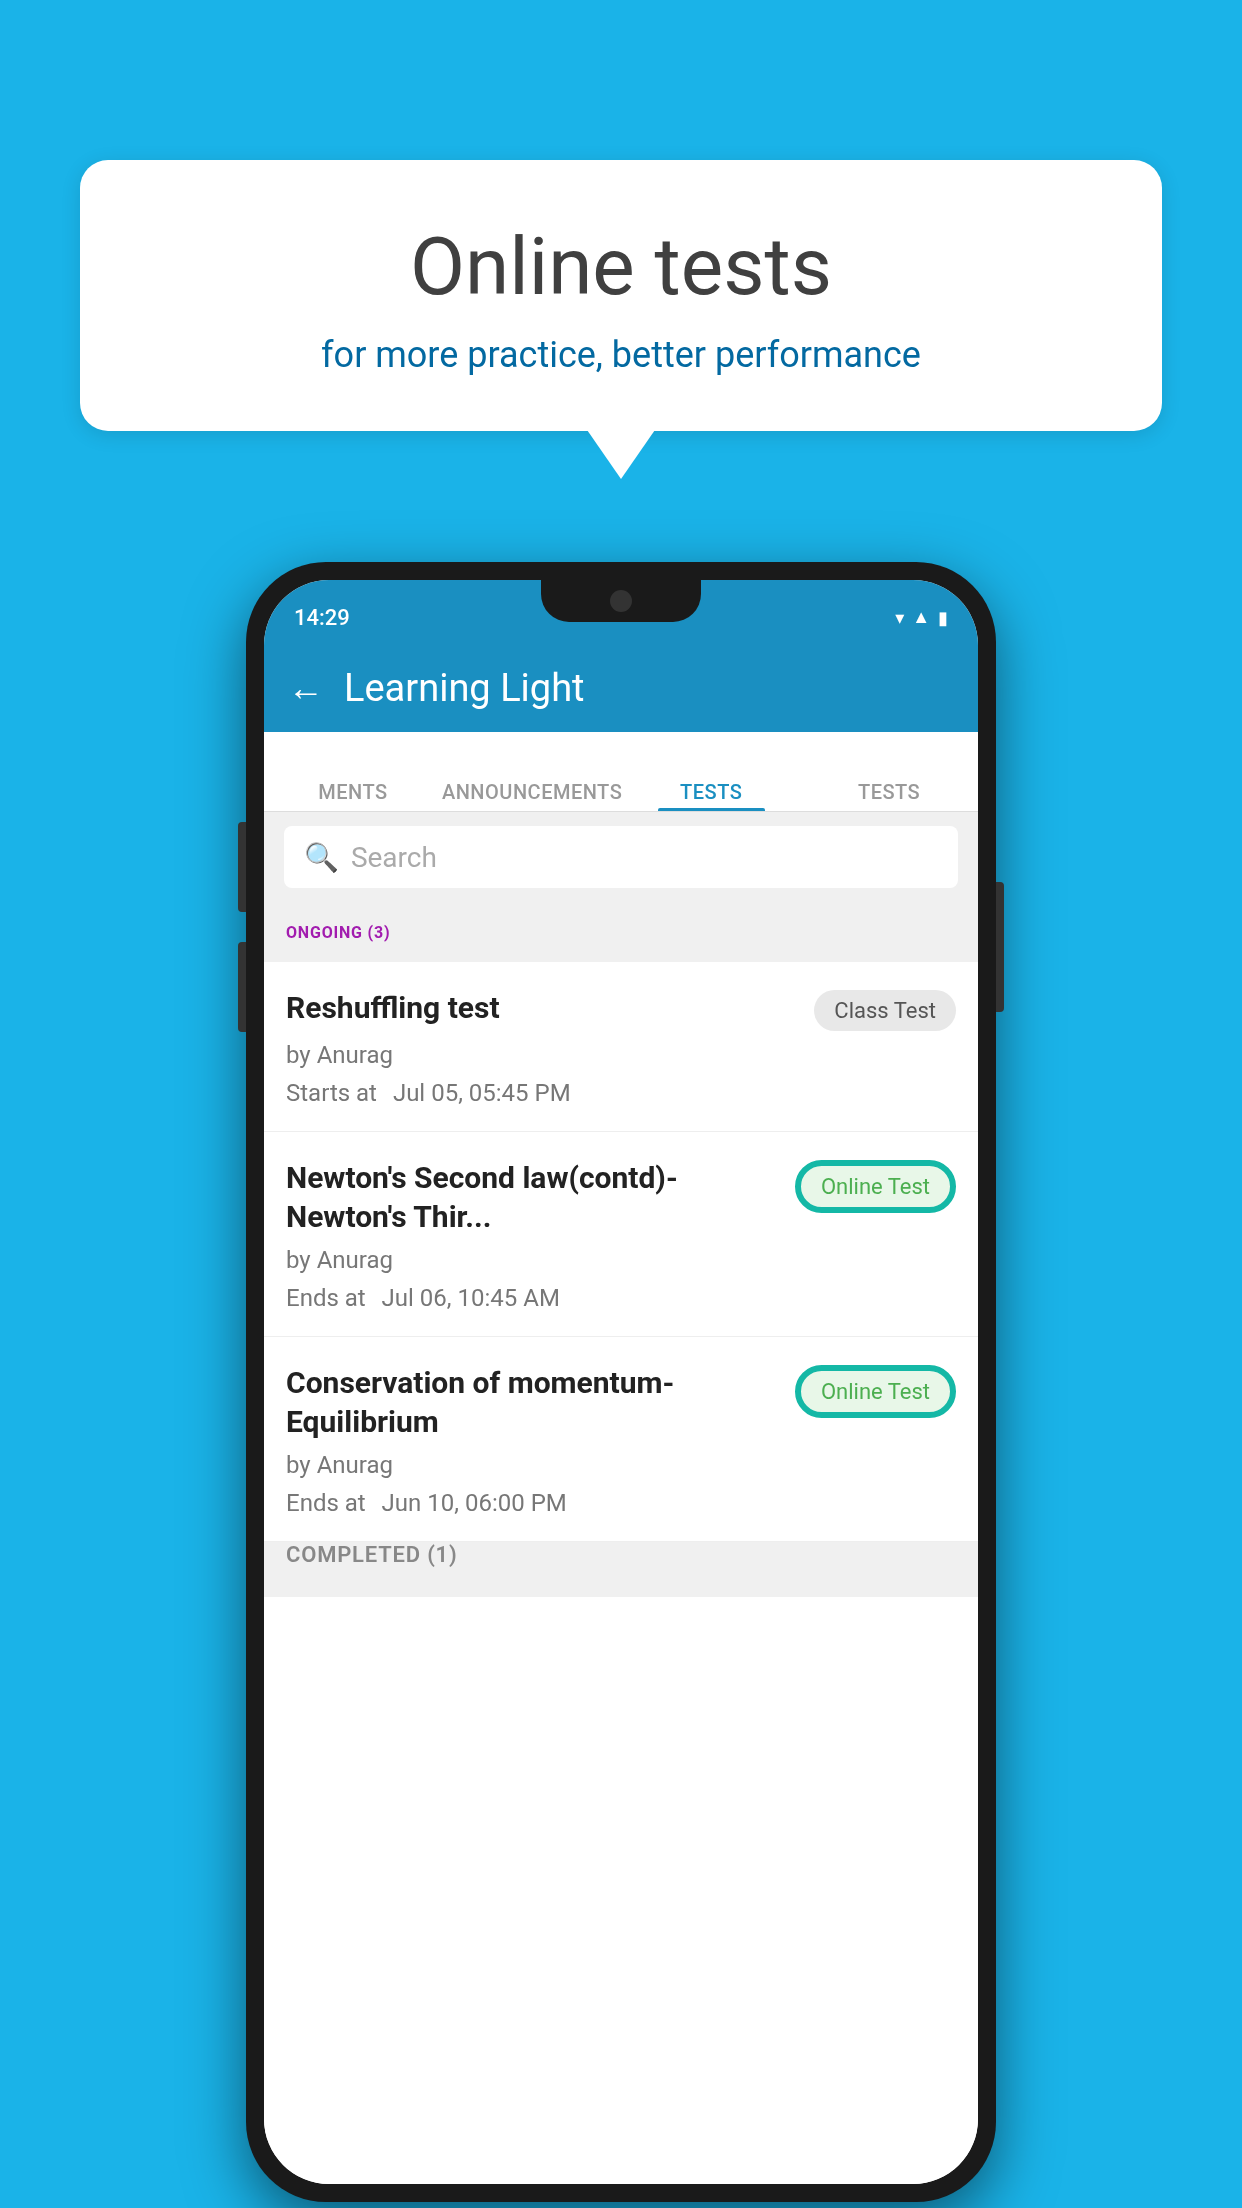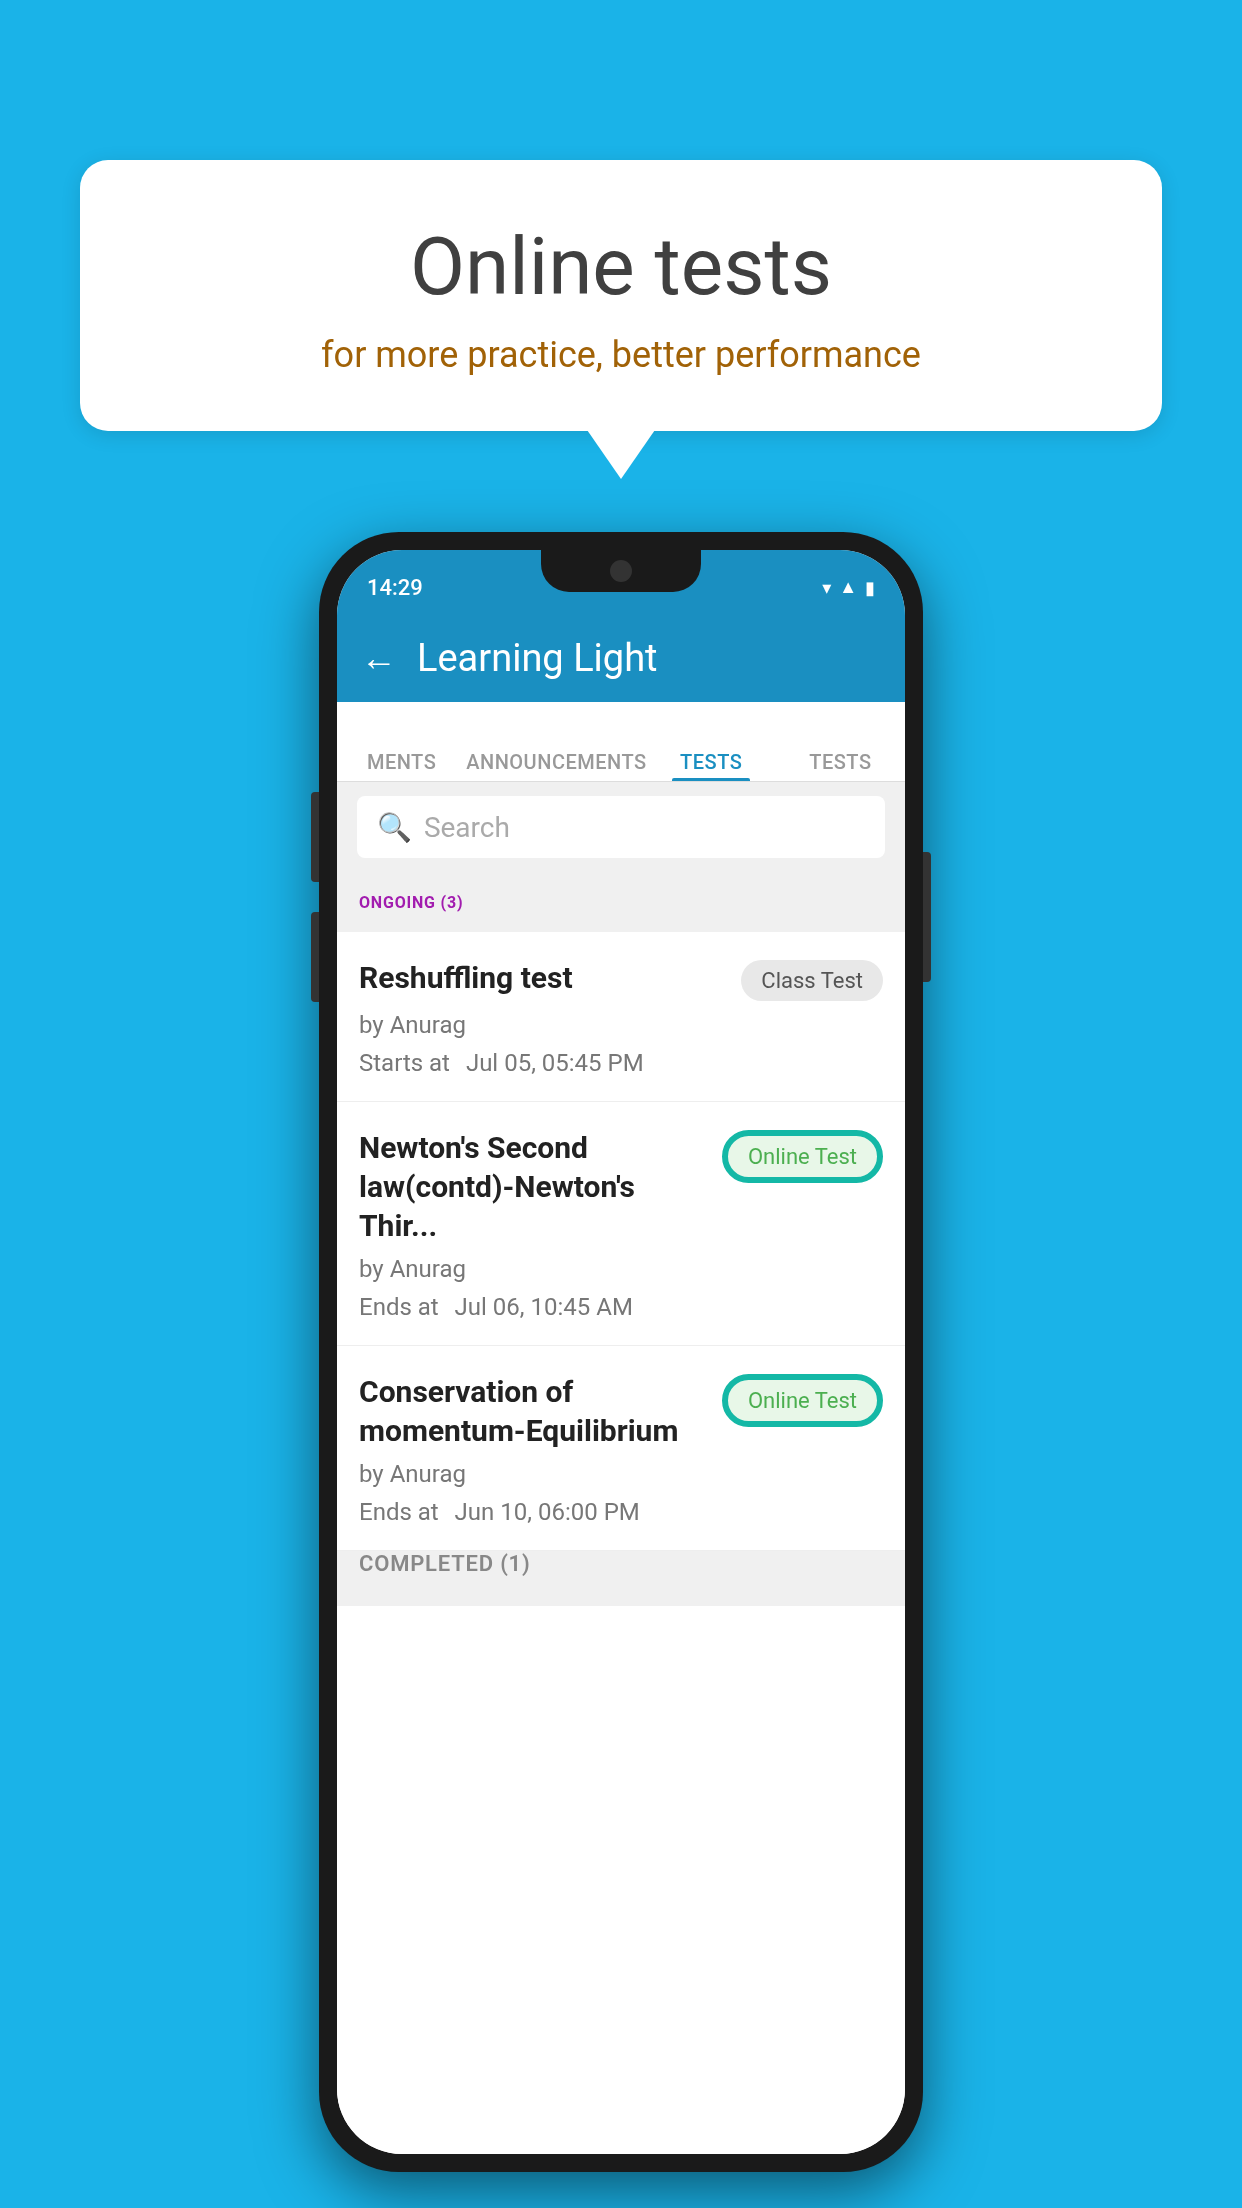--- a/index.html
+++ b/index.html
@@ -38,31 +38,31 @@
 
     .bubble-title {
       font-size: 80px;
       color: #404040;
       font-weight: 400;
       margin-bottom: 20px;
     }
 
     .bubble-subtitle {
       font-size: 36px;
-      color: #a16207;
+      color: #0369a1;
       font-weight: 400;
     }
 
     
     .phone-wrapper {
       position: absolute;
-      top: 532px;
+      top: 562px;
       left: 50%;
       transform: translateX(-50%);
-      width: 604px;
+      width: 750px;
       height: 1640px;
     }
 
     
     .phone-shell {
       position: absolute;
       top: 0; left: 0; right: 0; bottom: 0;
       background: #1a1a1a;
       border-radius: 80px;
       box-shadow: 0 20px 60px rgba(0,0,0,0.5);

